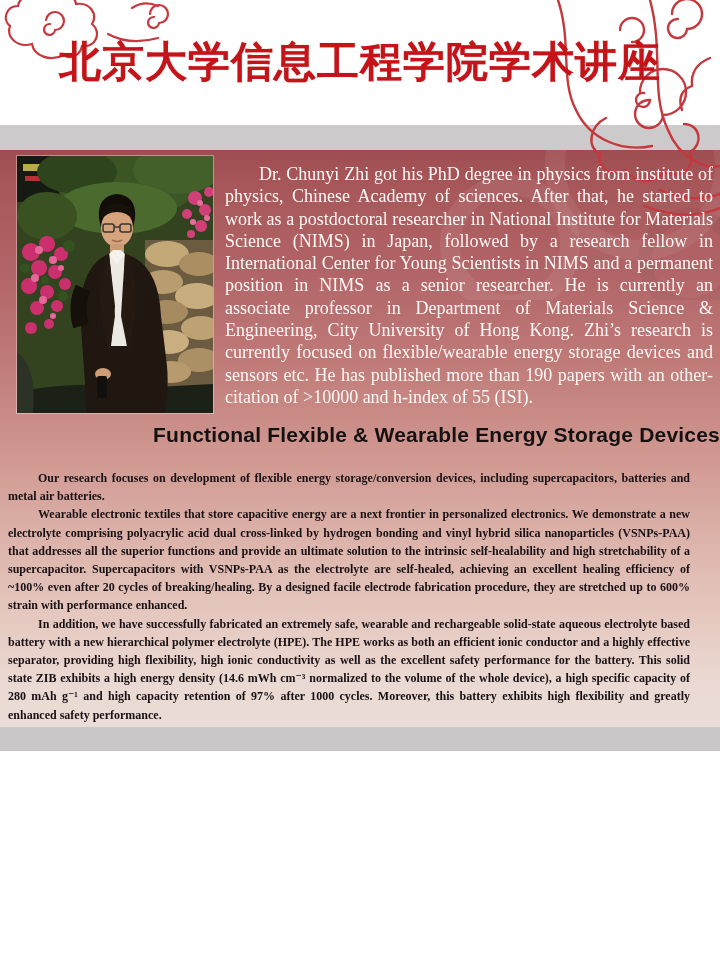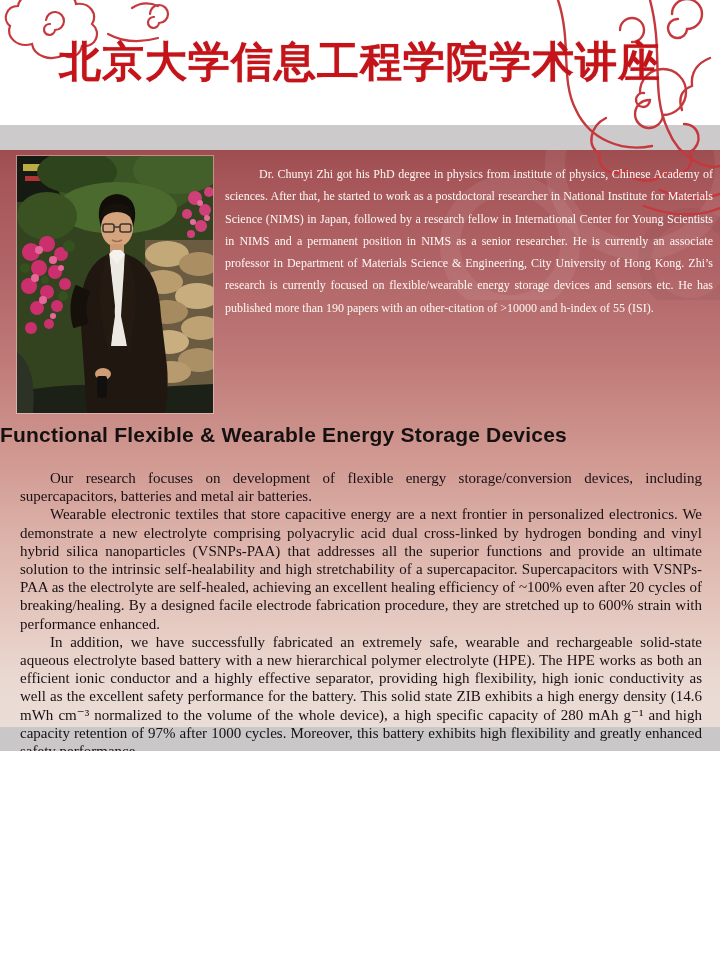--- a/index.html
+++ b/index.html
@@ -16,28 +16,28 @@
   .clouds.tl{left:0;top:0;}
   .clouds.tr{left:410px;top:0;}
   
   .header-title{position:absolute;left:0;top:36px;width:720px;z-index:4;margin:0;
     text-align:center;font-size:42px;line-height:1.25;font-weight:bold;color:#c41419;
     letter-spacing:1px;text-shadow:0 0 1px rgba(170,10,16,.55);}
   
   .photo{position:absolute;left:17px;top:156px;width:196px;height:257px;z-index:4;
          outline:1px solid rgba(255,255,255,.35);}
   .bio-text{position:absolute;left:225px;top:163px;width:488px;z-index:4;margin:0;
-    color:#fdf8f5;font-size:12px;line-height:22.3px;text-align:justify;text-indent:34px;}
-  
-  .talk-title{position:absolute;left:0;top:423px;width:720px;z-index:4;margin:0;text-align:left;
+    color:#fdf8f5;font-size:18px;line-height:22.3px;text-align:justify;text-indent:34px;}
+  
+  .talk-title{position:absolute;left:0;top:423px;width:720px;z-index:4;margin:0;text-align:right;
     font-family:"Liberation Sans","DejaVu Sans",sans-serif;font-size:21px;font-weight:bold;color:#151111;
     letter-spacing:.2px;}
   
-  .abstract{position:absolute;left:20px;top:469px;width:682px;z-index:4;color:#181014;
-    font-size:15px;font-weight:normal;line-height:18.2px;text-align:justify;}
+  .abstract{position:absolute;left:8px;top:469px;width:682px;z-index:4;color:#181014;
+    font-size:12px;font-weight:bold;line-height:18.2px;text-align:justify;}
   .abstract p{margin:0;text-indent:30px;}
   
   .info{position:absolute;left:12px;top:768px;z-index:4;color:#3e3e3e;
     font-size:29px;line-height:40px;letter-spacing:2.5px;}
   
   .seal{position:absolute;left:412px;top:861px;z-index:4;}
   .school-logo{position:absolute;left:487px;top:859px;z-index:4;}
   .org{position:absolute;left:549px;top:872px;z-index:4;color:#be185d;
        font-family:"Liberation Sans","DejaVu Sans",sans-serif;}
   .org-cn{font-size:11px;font-weight:bold;letter-spacing:1px;}

